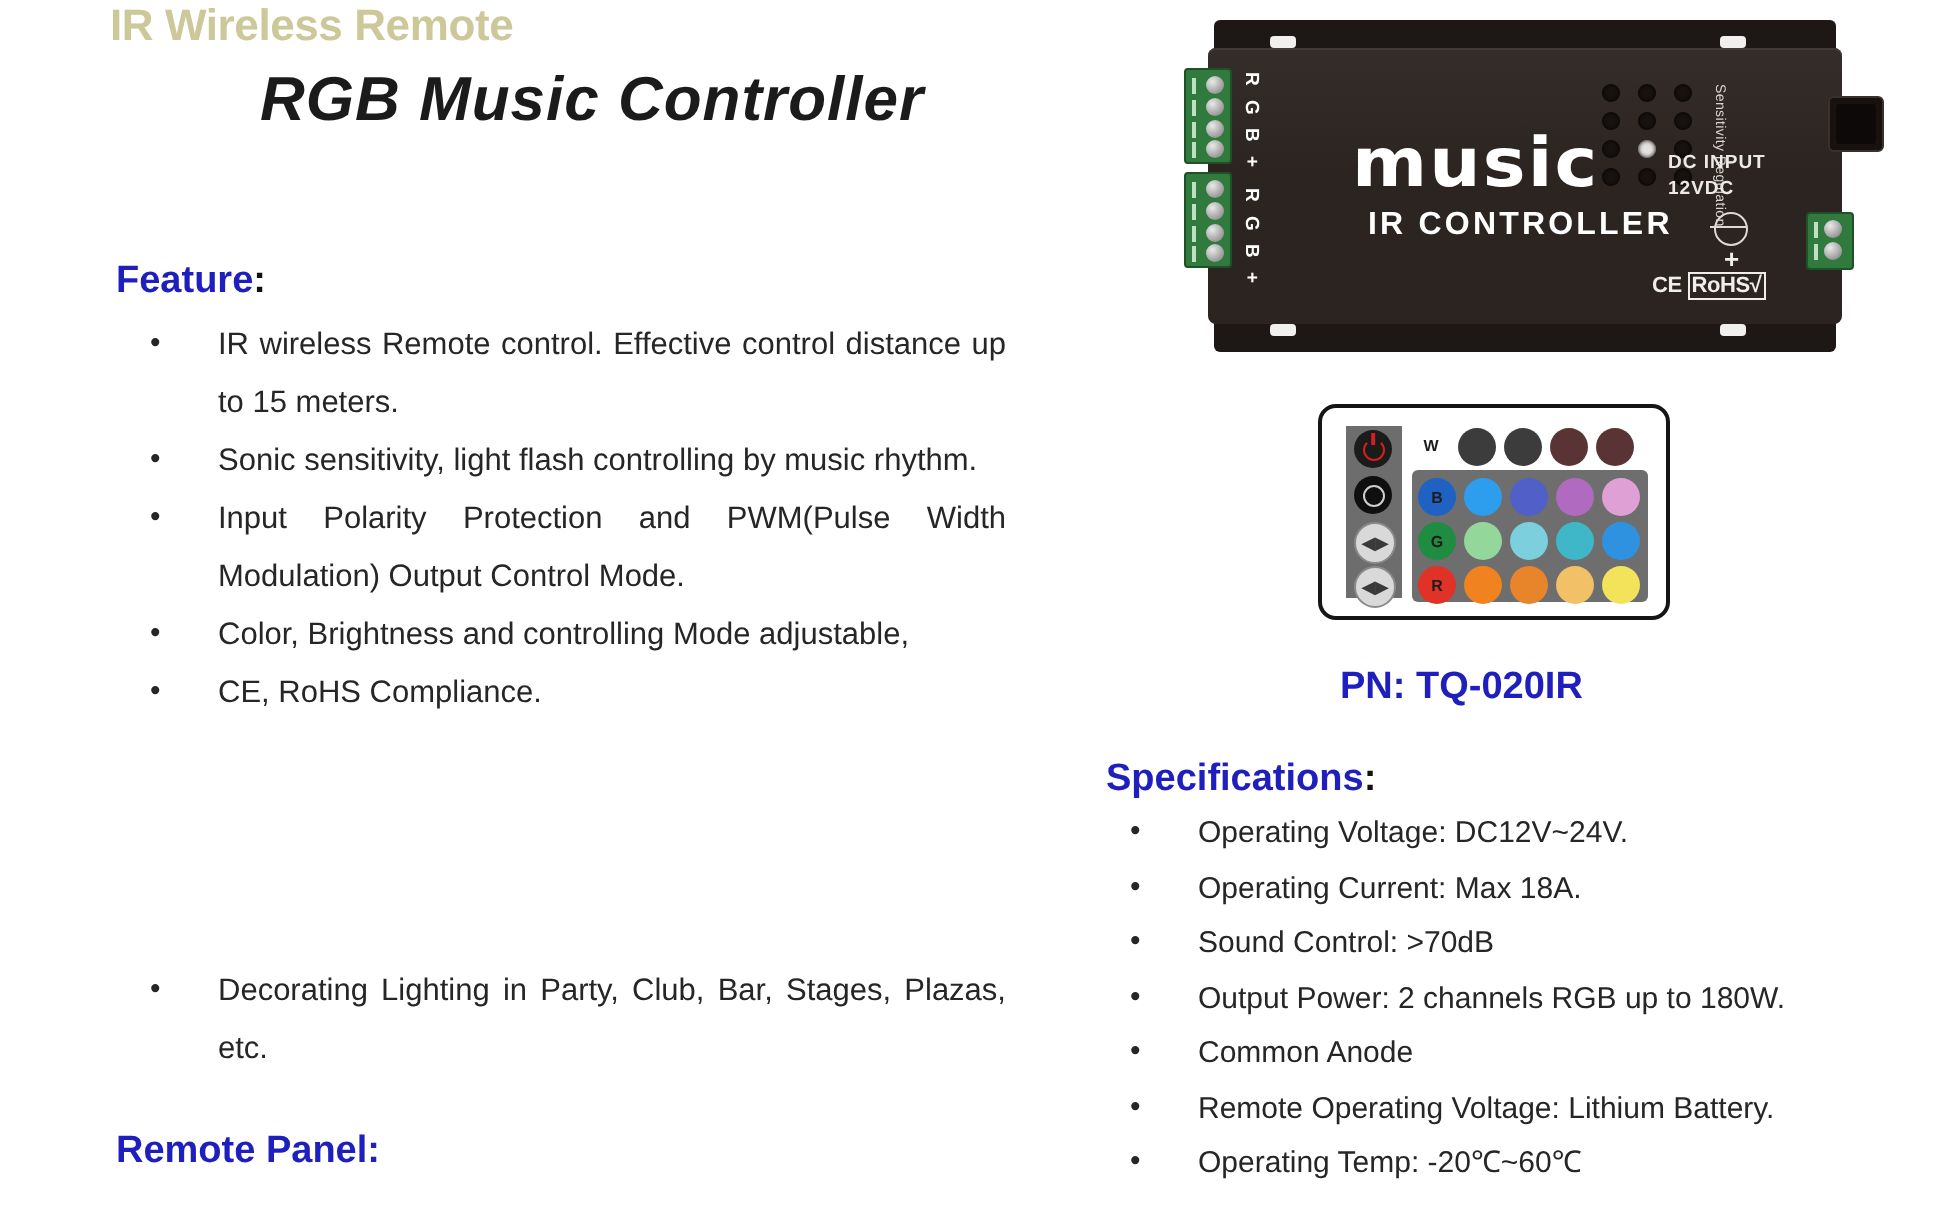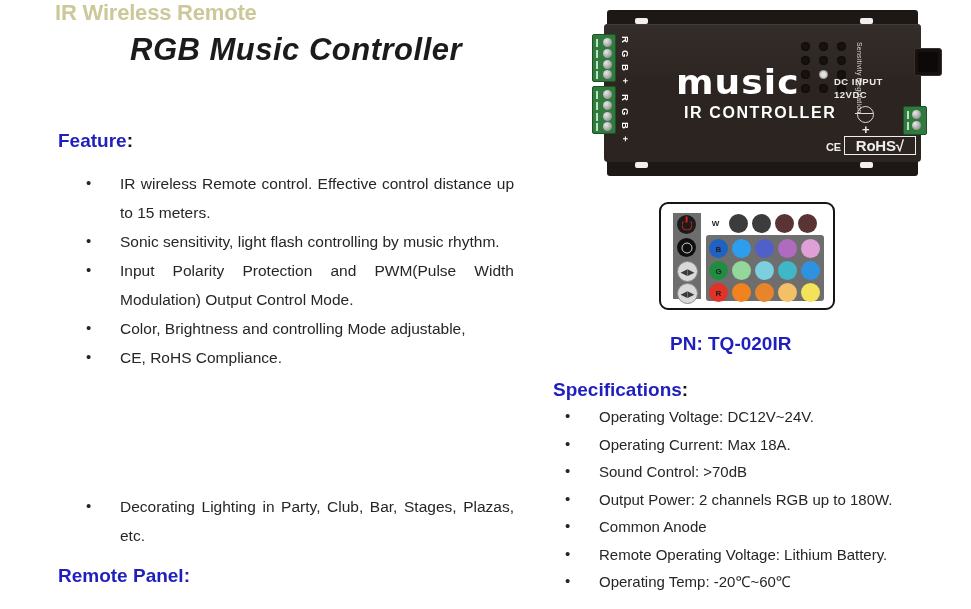--- a/index.html
+++ b/index.html
@@ -50,21 +50,21 @@
     font-weight: bold;
     color: #1f1fbe;
     white-space: nowrap;
   }
   .sec-head .colon-black { color: #111111; }
 
   .blk { position: absolute; }
 
   ul.bullets {
     list-style: none;
-    margin: 16px;
+    margin: 5px;
     padding: 0;
   }
   ul.bullets > li {
     position: relative;
     padding-left: 46px;
     font-size: 15.5px;
     line-height: 29px;
     text-align: justify;
     color: #262626;
   }
@@ -246,22 +246,22 @@
   .cert {
     position: absolute;
     font-size: 11px;
     font-weight: bold;
     color: #f0eeec;
     white-space: nowrap;
     letter-spacing: -0.2px;
   }
   .cert .rohs {
     border: 1px solid #f0eeec;
-    padding: 0 11px;
-    font-size: 15px;
+    padding: 0 1px;
+    font-size: 11px;
   }
 
   
   .remote {
     position: absolute;
     left: 114px; top: 202px;
     width: 172px; height: 104px;
     background: #ffffff;
     border: 2.5px solid #151515;
     border-radius: 9px;

